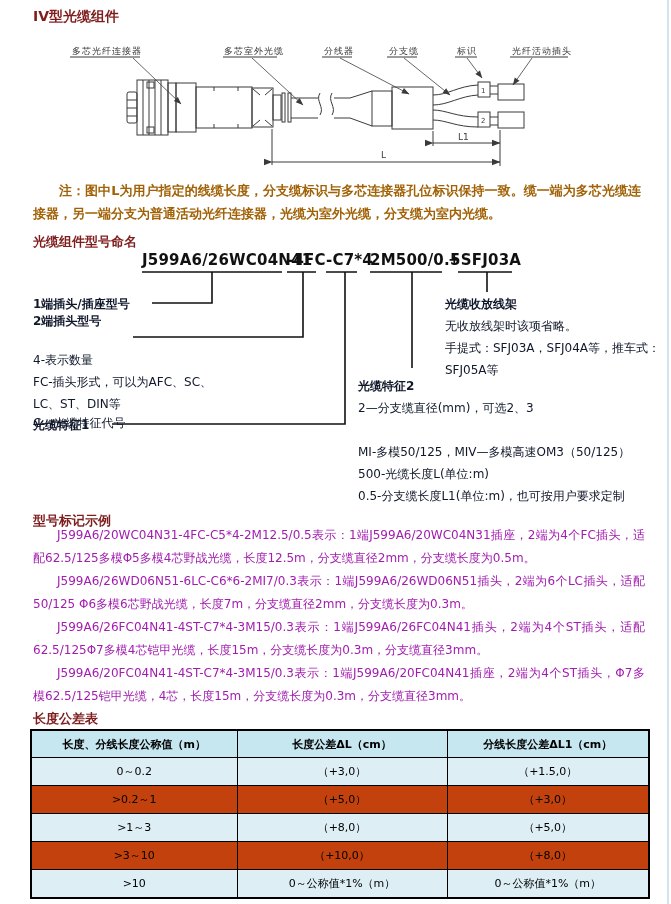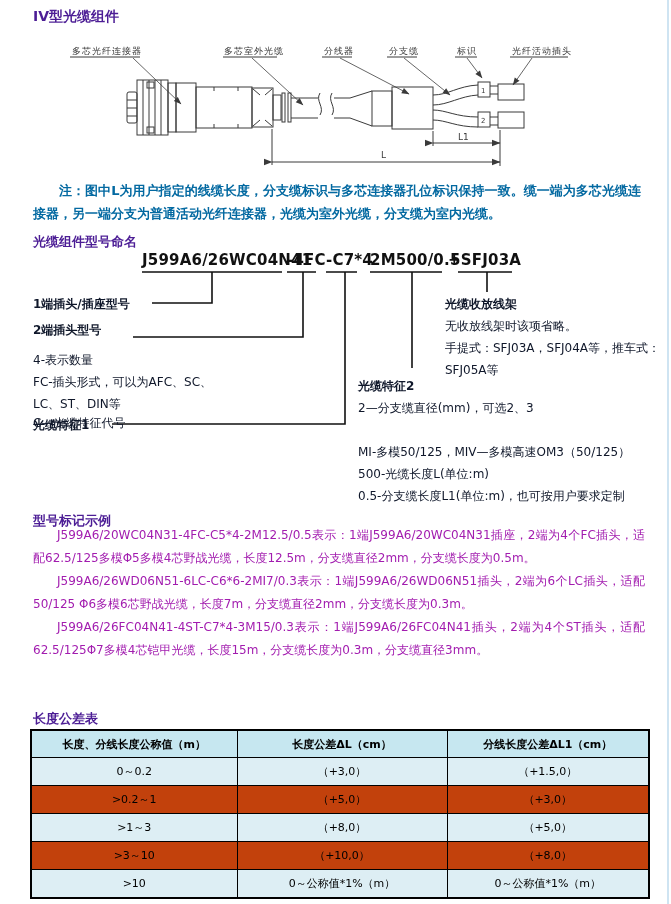--- a/index.html
+++ b/index.html
@@ -1,23 +1,23 @@
 <!DOCTYPE html>
 <html><head>
 <meta charset="utf-8">
 <style>
   html,body{margin:0;padding:0;background:#fff;}
   #page{position:relative;width:671px;height:904px;background:#ffffff;overflow:hidden;
         font-family:"DejaVu Sans","Liberation Sans",sans-serif;color:#222;}
   .abs{position:absolute;white-space:nowrap;}
-  .heading{font-weight:bold;font-size:13px;color:#4c1d95;}
+  .heading{font-weight:bold;font-size:13px;color:#7f1d1d;}
   .b{font-weight:bold;}
   .t12{font-size:12px;color:#0f172a;}
   .model-seg{font-size:15px;font-weight:bold;color:#111;letter-spacing:0.2px;}
-  .note{font-size:13px;font-weight:bold;color:#0369a1;line-height:23px;text-indent:2em;
+  .note{font-size:13px;font-weight:bold;color:#a16207;line-height:23px;text-indent:2em;
         white-space:normal;text-align:justify;}
   .para{font-size:12px;color:#a21caf;line-height:23px;text-indent:2em;margin:0;
         text-align:justify;}
   .examples-block{white-space:normal;}
   svg.art{position:absolute;left:0;top:0;pointer-events:none;}
   table.tol{position:absolute;left:30px;top:729px;width:618px;border-collapse:collapse;
         table-layout:fixed;font-size:11px;color:#000;}
   table.tol td,table.tol th{border:1px solid #000;text-align:center;padding:0;height:27px;}
   table.tol th{height:26px;font-weight:bold;background:#c6e7f0;}
   table.tol{border:2px solid #000;}
@@ -117,21 +117,21 @@
 
   <div class="abs heading" style="left:33px;top:233px;">光缆组件型号命名</div>
 
   <div class="abs model-seg" style="left:142px;top:251px;">J599A6/26WC04N41</div>
   <div class="abs model-seg" style="left:287px;top:251px;">-4FC</div>
   <div class="abs model-seg" style="left:326px;top:251px;">-C7*4</div>
   <div class="abs model-seg" style="left:370px;top:251px;">2M500/0.5</div>
   <div class="abs model-seg" style="left:448px;top:251px;">+SFJ03A</div>
 
   <div class="abs t12 b" style="left:33px;top:296px;">1端插头/插座型号</div>
-  <div class="abs t12 b" style="left:33px;top:322px;">2端插头型号</div>
+  <div class="abs t12 b" style="left:33px;top:313px;">2端插头型号</div>
   <div class="abs t12" style="left:33px;top:352px;">4-表示数量</div>
   <div class="abs t12" style="left:33px;top:374px;">FC-插头形式，可以为AFC、SC、</div>
   <div class="abs t12" style="left:33px;top:396px;">LC、ST、DIN等</div>
   <div class="abs t12 b" style="left:33px;top:417px;">光缆特征1</div>
   <div class="abs t12" style="left:33px;top:415px;">C—光缆特征代号</div>
 
   <div class="abs t12 b" style="left:445px;top:296px;">光缆收放线架</div>
   <div class="abs t12" style="left:445px;top:318px;">无收放线架时该项省略。</div>
   <div class="abs t12" style="left:445px;top:340px;text-align:right;">手提式：SFJ03A，SFJ04A等，推车式：</div>
   <div class="abs t12" style="left:445px;top:362px;">SFJ05A等</div>
@@ -139,20 +139,21 @@
   <div class="abs t12" style="left:358px;top:400px;">2—分支缆直径(mm)，可选2、3</div>
   <div class="abs t12" style="left:358px;top:444px;">MI-多模50/125，MIV—多模高速OM3（50/125）</div>
   <div class="abs t12" style="left:358px;top:466px;">500-光缆长度L(单位:m)</div>
   <div class="abs t12" style="left:358px;top:488px;">0.5-分支缆长度L1(单位:m)，也可按用户要求定制</div>
 
   <div class="abs heading" style="left:33px;top:512px;">型号标记示例</div>
   <div class="abs examples-block" style="left:33px;top:524px;width:612px;">
     <p class="para">J599A6/20WC04N31-4FC-C5*4-2M12.5/0.5表示：1端J599A6/20WC04N31插座，2端为4个FC插头，适配62.5/125多模Φ5多模4芯野战光缆，长度12.5m，分支缆直径2mm，分支缆长度为0.5m。</p>
     <p class="para">J599A6/26WD06N51-6LC-C6*6-2MI7/0.3表示：1端J599A6/26WD06N51插头，2端为6个LC插头，适配50/125 Φ6多模6芯野战光缆，长度7m，分支缆直径2mm，分支缆长度为0.3m。</p>
     <p class="para">J599A6/26FC04N41-4ST-C7*4-3M15/0.3表示：1端J599A6/26FC04N41插头，2端为4个ST插头，适配62.5/125Φ7多模4芯铠甲光缆，长度15m，分支缆长度为0.3m，分支缆直径3mm。</p>
+    <p class="para">J599A6/20FC04N41-4ST-C7*4-3M15/0.3表示：1端J599A6/20FC04N41插座，2端为4个ST插头，Φ7多模62.5/125铠甲光缆，4芯，长度15m，分支缆长度为0.3m，分支缆直径3mm。</p>
   </div>
 
   <div class="abs heading" style="left:33px;top:710px;">长度公差表</div>
 
   <table class="tol">
     <colgroup>
         <col style="width:206px">
         <col style="width:210px">
         <col style="width:202px">
       </colgroup>

